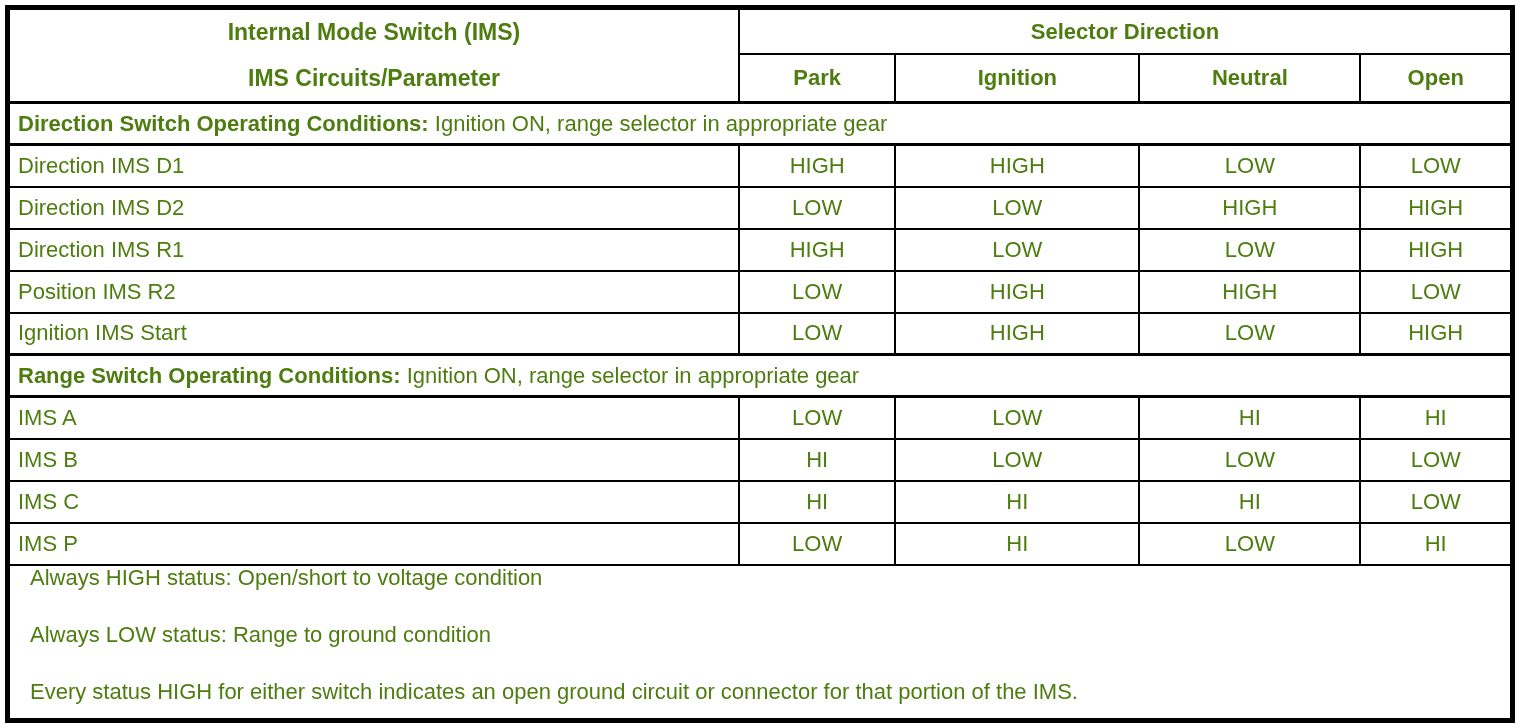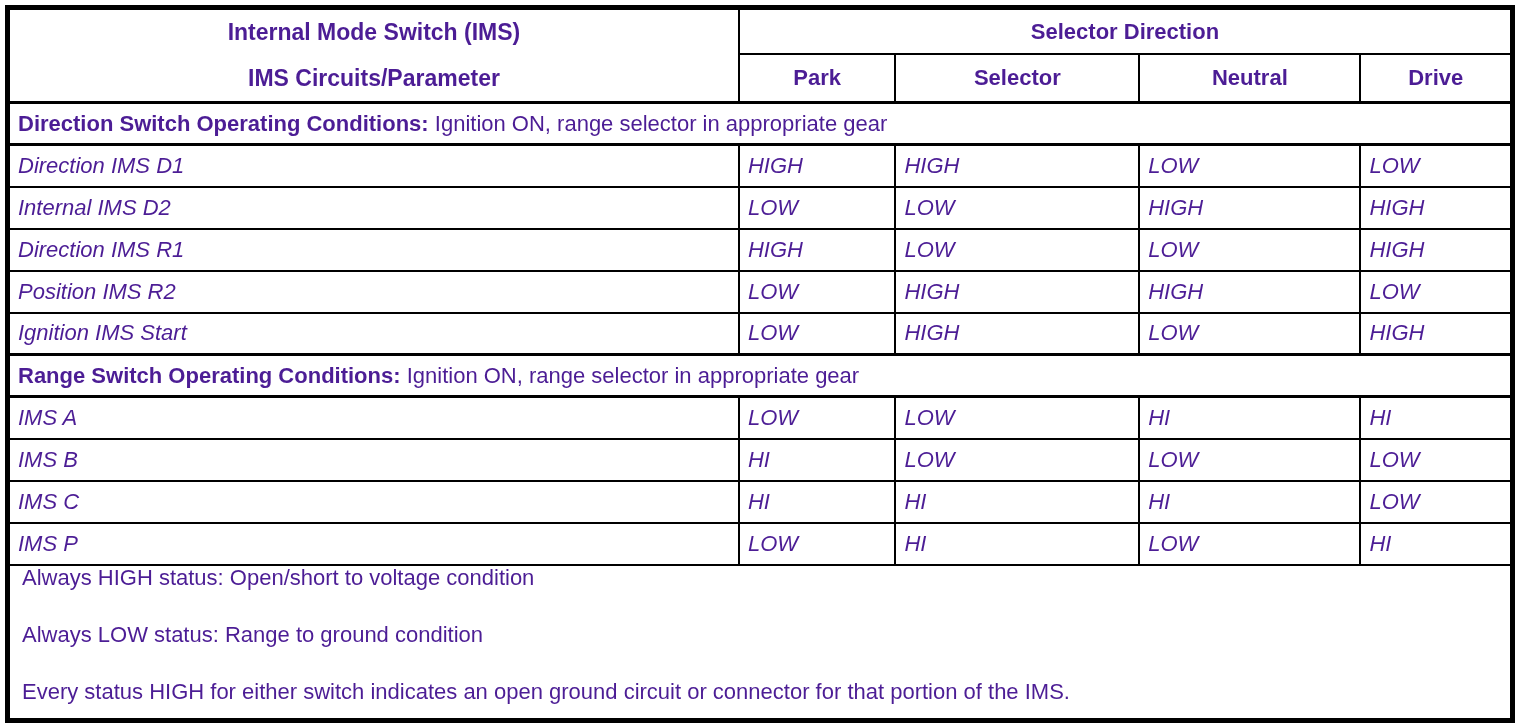--- a/index.html
+++ b/index.html
@@ -21,21 +21,21 @@
     width: 100%;
     height: 100%;
     border-collapse: collapse;
     table-layout: fixed;
     border: 5px solid #000000;
   }
   table.ims td, table.ims th {
     border: 2px solid #000000;
     padding: 0 8px;
     font-size: 22px;
-    color: #4c1d95;
+    color: #4d7c0f;
     overflow: hidden;
     white-space: nowrap;
   }
   
   tr.hrow1 { height: 45px; }
   tr.hrow2 { height: 46px; }
   th.corner-cell {
     vertical-align: middle;
     text-align: center;
     padding: 0;
@@ -65,32 +65,32 @@
   
   tr.section-row { height: 42px; }
   tr.section-row td {
     border-top: 3px solid #000000;
     border-bottom: 3px solid #000000;
     text-align: left;
   }
   .sec-bold { font-weight: bold; }
   .sec-rest { font-weight: normal; }
   
-  tr.data-row { height: 42px; font-style: italic; }
+  tr.data-row { height: 42px; }
   td.row-label { text-align: left; }
-  td.val { text-align: left; }
+  td.val { text-align: center; }
   
   td.notes-cell {
     vertical-align: top;
     text-align: left;
     padding: 12px 8px 0 8px;
     white-space: normal;
   }
   td.notes-cell p {
-    margin: 0 0 33px 4px;
+    margin: 0 0 33px 12px;
     line-height: 1.1;
     font-size: 22px;
   }
   td.notes-cell p:last-child { margin-bottom: 0; }
 </style>
 </head>
 <body>
 
 <div class="page">
   <table class="ims">
@@ -107,40 +107,40 @@
       <th class="corner-cell" rowspan="2">
         <div class="corner-inner">
           <div>Internal Mode Switch (IMS)</div>
           <div>IMS Circuits/Parameter</div>
         </div>
       </th>
       <th class="selpos-cell" colspan="4">Selector Direction</th>
     </tr>
     <tr class="hrow2">
       <th class="col-head">Park</th>
-      <th class="col-head">Selector</th>
+      <th class="col-head">Ignition</th>
       <th class="col-head">Neutral</th>
-      <th class="col-head">Drive</th>
+      <th class="col-head">Open</th>
     </tr>
 
     <tr class="section-row">
       <td colspan="5">
         <span class="sec-bold">Direction Switch Operating Conditions:</span><span class="sec-rest"> Ignition ON, range selector in appropriate gear</span>
       </td>
     </tr>
 
     <tr class="data-row">
       <td class="row-label">Direction IMS D1</td>
       <td class="val">HIGH</td>
       <td class="val">HIGH</td>
       <td class="val">LOW</td>
       <td class="val">LOW</td>
     </tr>
     <tr class="data-row">
-      <td class="row-label">Internal IMS D2</td>
+      <td class="row-label">Direction IMS D2</td>
       <td class="val">LOW</td>
       <td class="val">LOW</td>
       <td class="val">HIGH</td>
       <td class="val">HIGH</td>
     </tr>
     <tr class="data-row">
       <td class="row-label">Direction IMS R1</td>
       <td class="val">HIGH</td>
       <td class="val">LOW</td>
       <td class="val">LOW</td>

